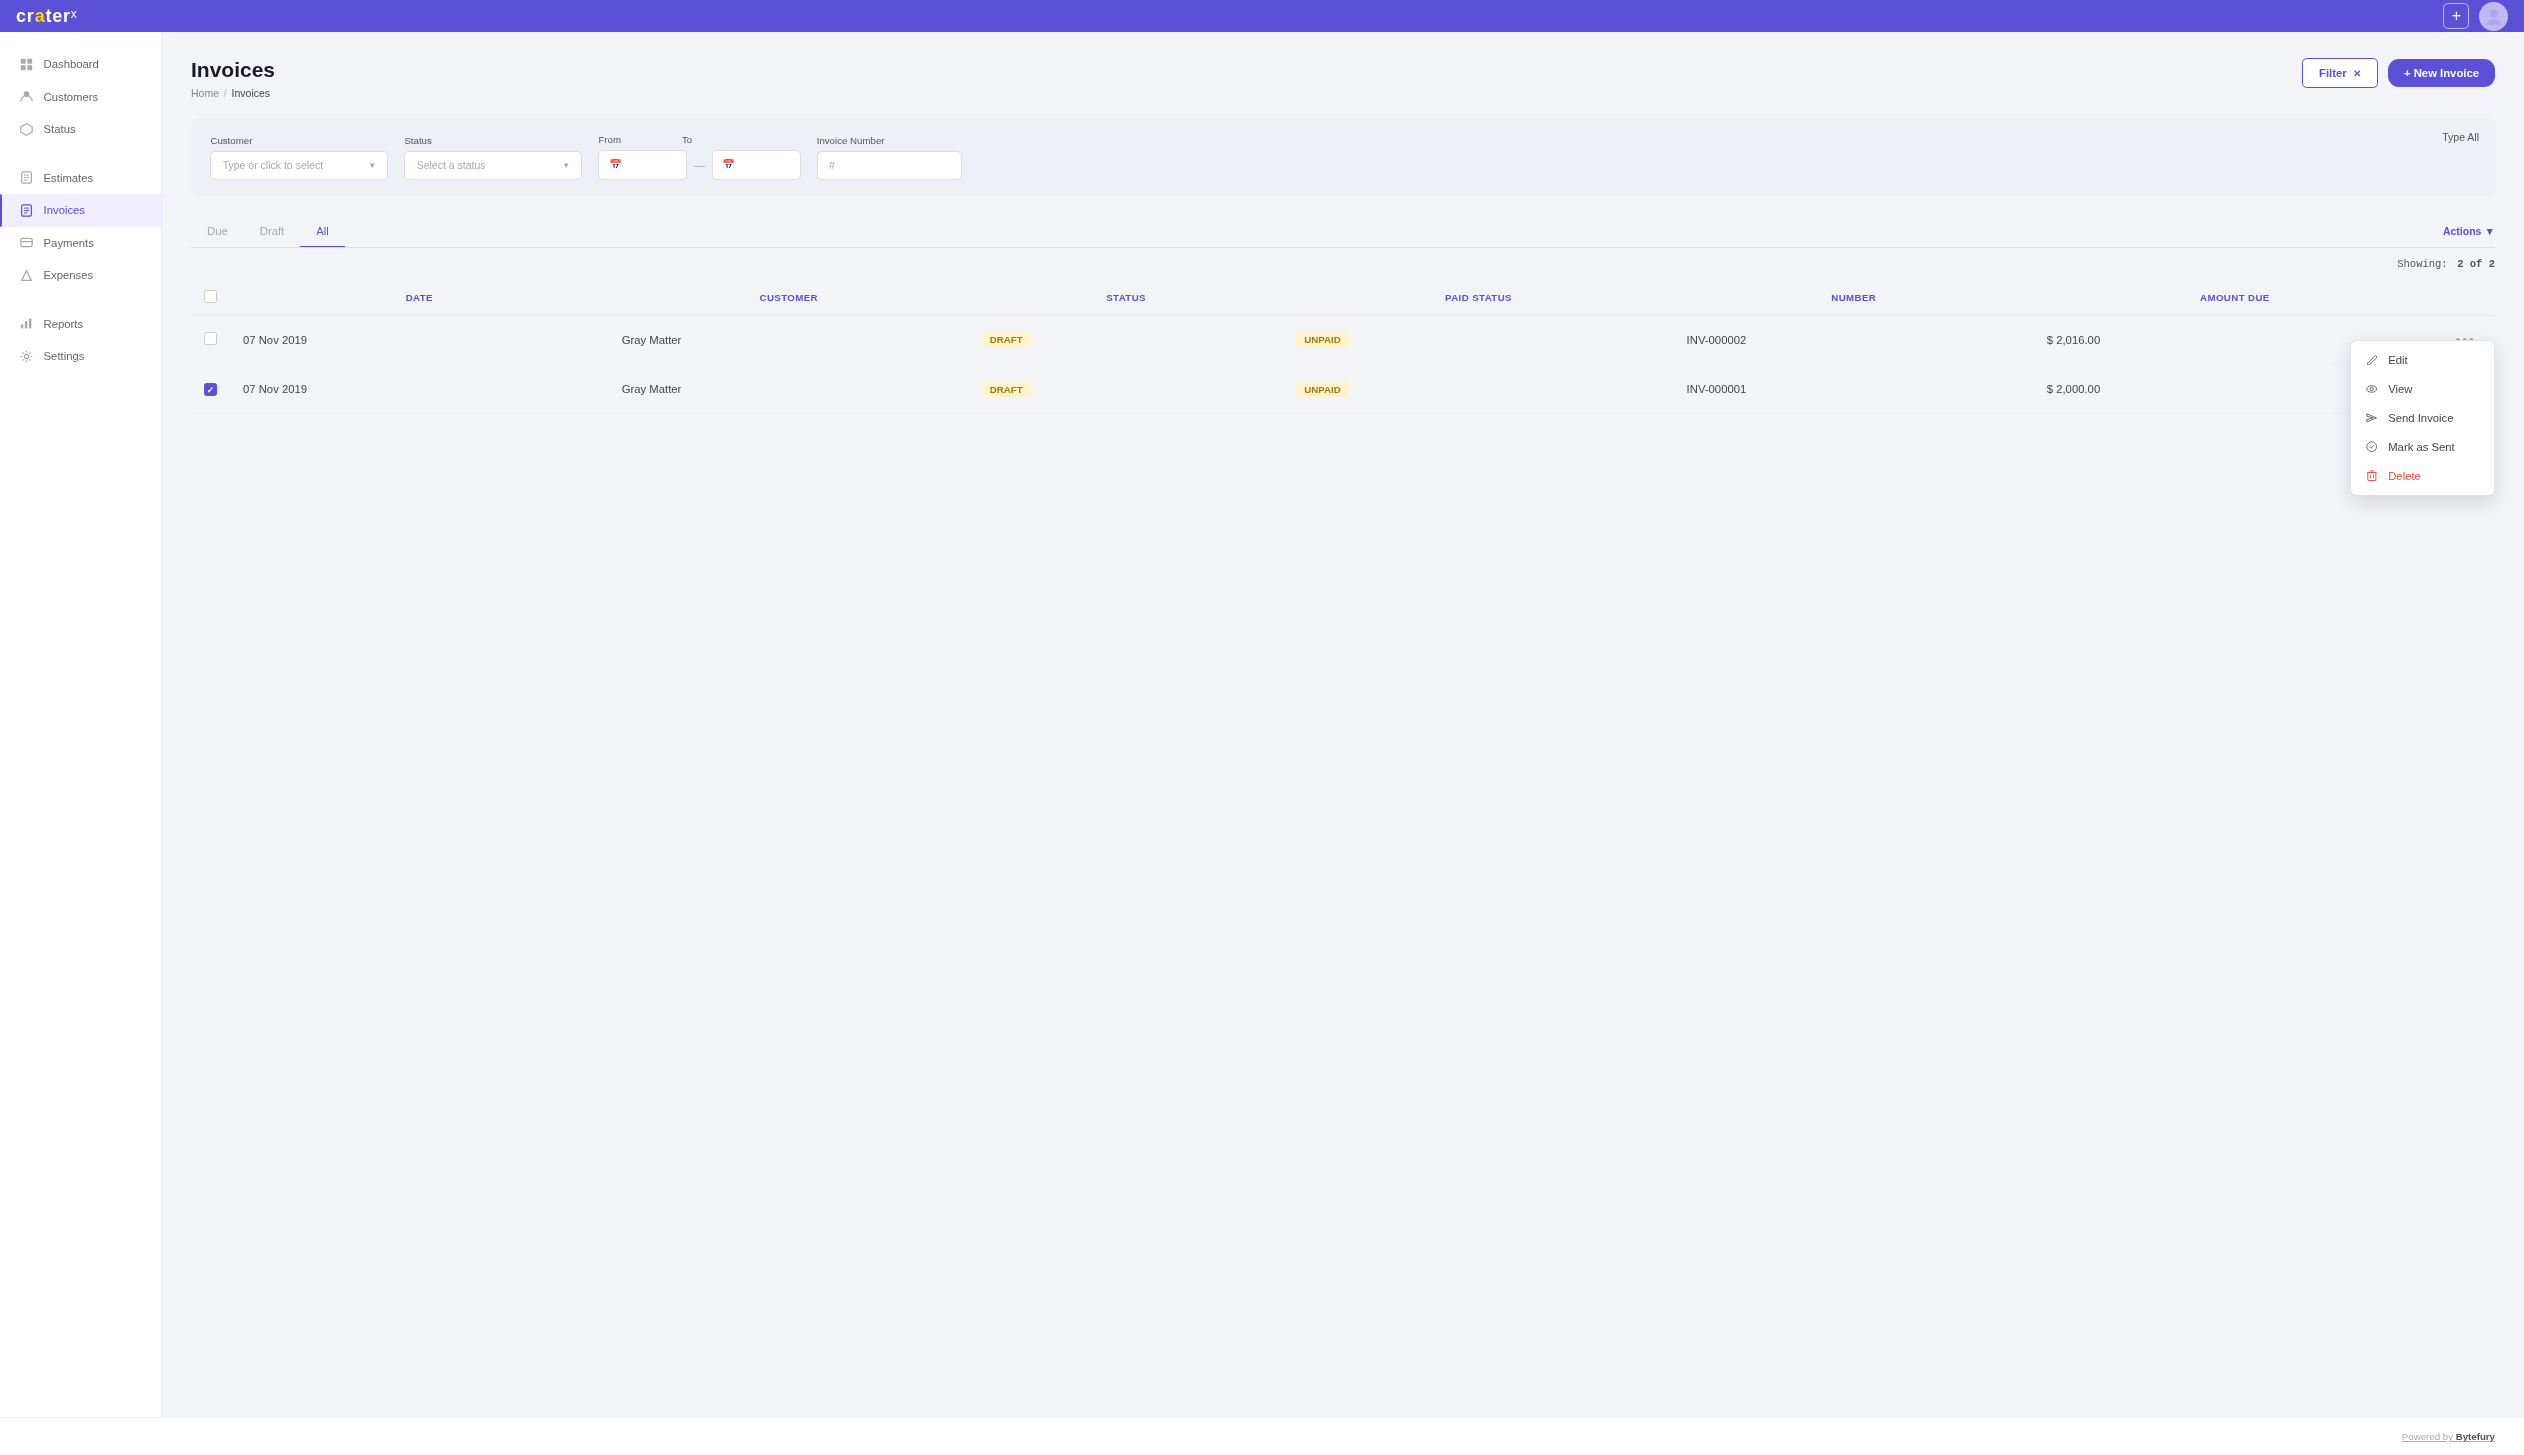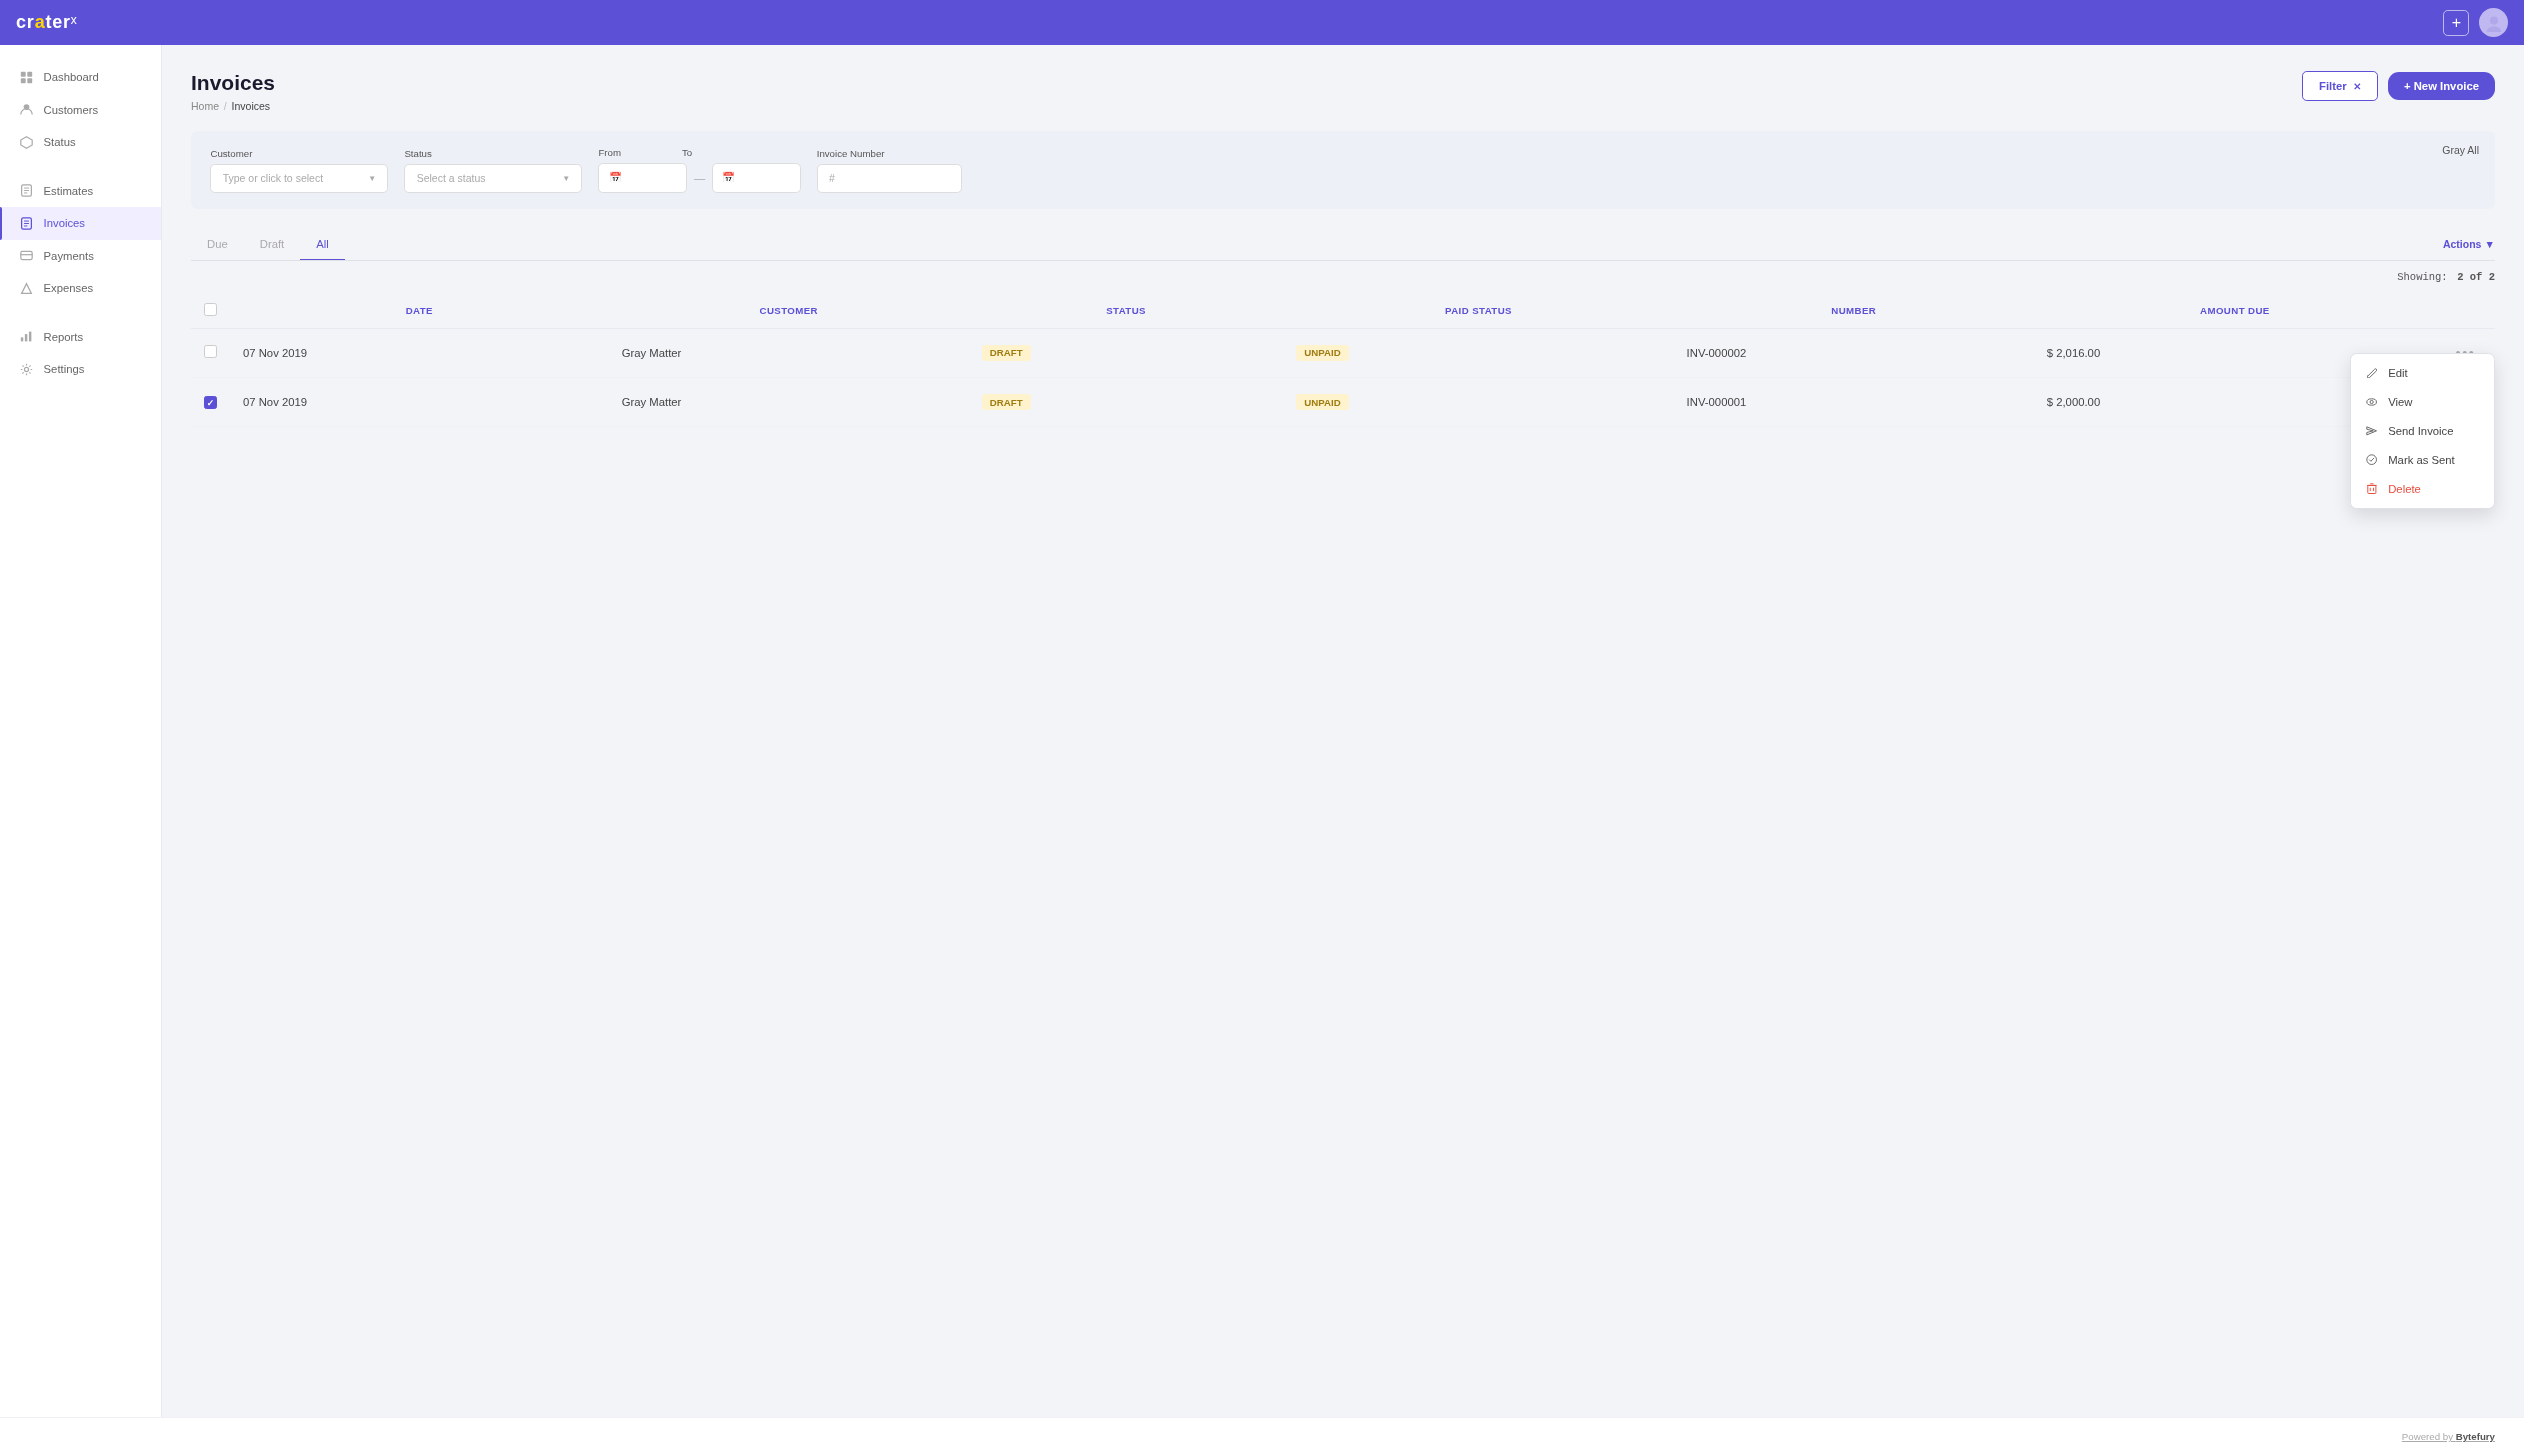--- a/index.html
+++ b/index.html
@@ -1,21 +1,21 @@
 <!DOCTYPE html>
 <html style="font-size:13px"><head>
   <meta charset="utf-8">
   <style>
     * { box-sizing: border-box; margin: 0; padding: 0; }
     body { font-family: -apple-system, BlinkMacSystemFont, 'Segoe UI', sans-serif; background: #f3f4f8; display: flex; flex-direction: column; height: 100vh; overflow: hidden; }
 
     
     .topnav {
       background: #5b50d6;
-      height: 45px;
+      height: 32px;
       display: flex;
       align-items: center;
       justify-content: space-between;
       padding: 0 16px;
       flex-shrink: 0;
     }
     .topnav-logo {
       color: white;
       font-size: 18px;
       font-weight: 700;
@@ -437,21 +437,21 @@
           <span>Filter</span>
           <span class="close-x">✕</span>
         </button>
         <button class="btn-new-invoice">
           <span>+ New Invoice</span>
         </button>
       </div>
     </div>
 
     <div class="filter-bar">
-      <button class="clear-all-btn">Gray All</button>
+      <button class="clear-all-btn">Type All</button>
 
       <div class="filter-field">
         <label class="filter-label">Customer</label>
         <div class="filter-input filter-input-wide">
           <span style="color:#aaa; font-size:10.5px;">Type or click to select</span>
           <span class="chevron-down">▼</span>
         </div>
       </div>
 
       <div class="filter-field">

